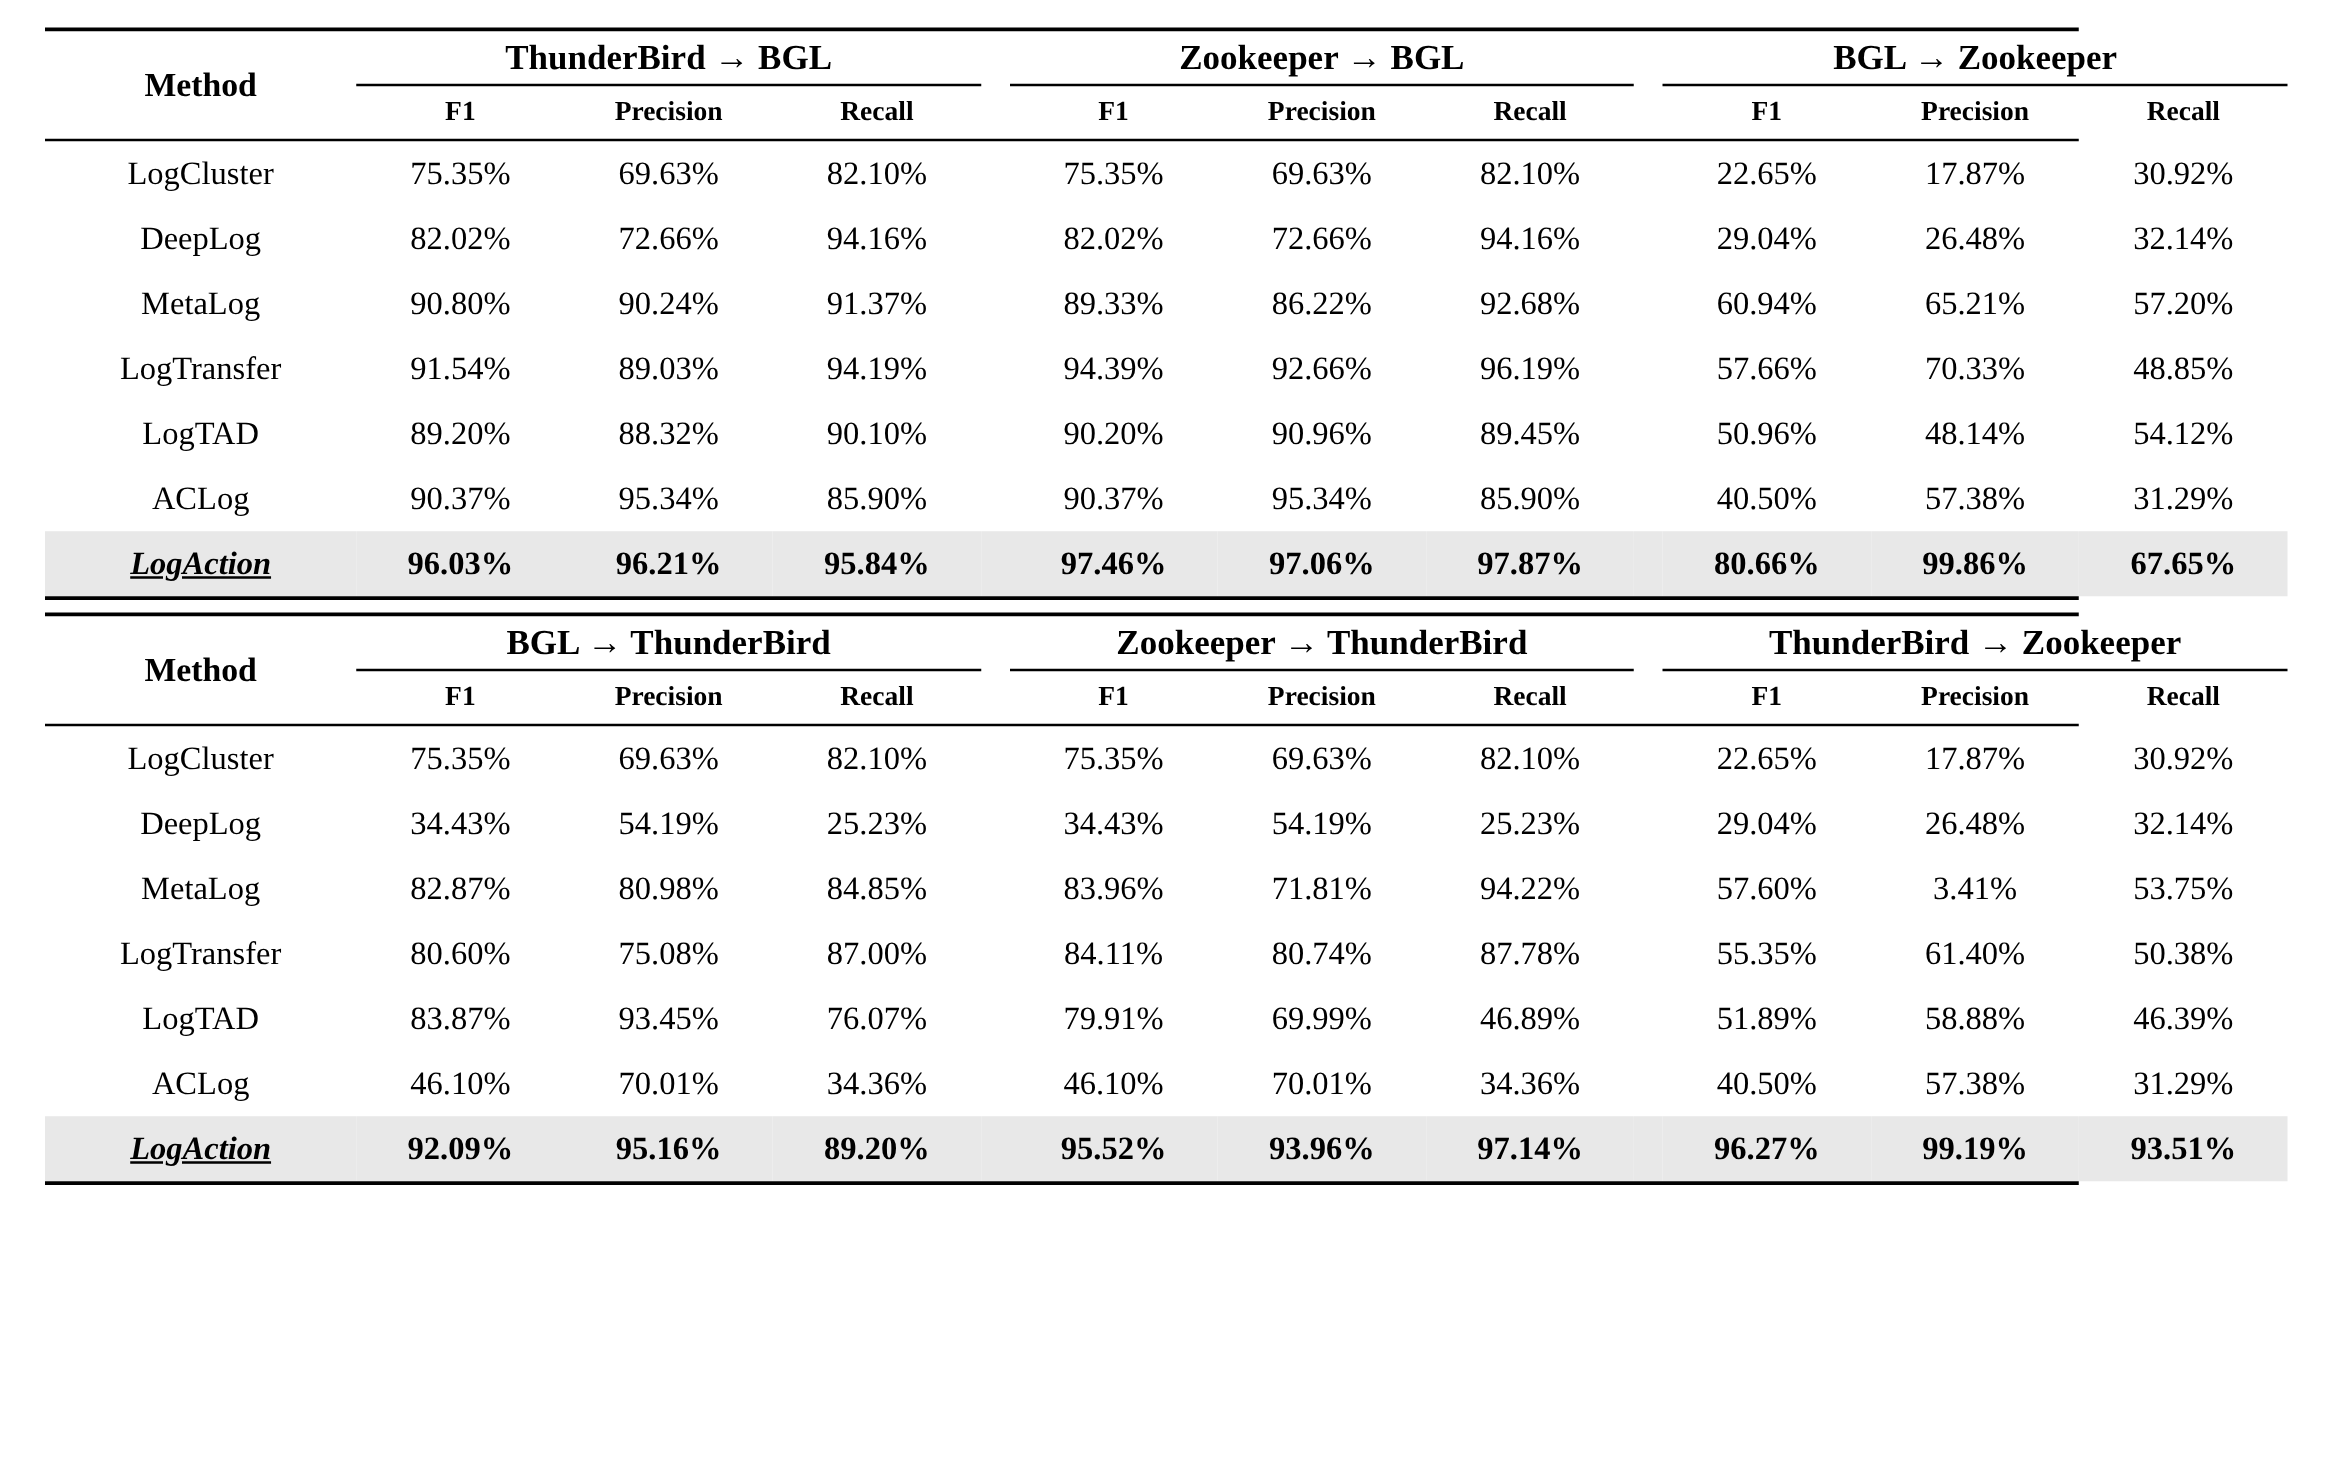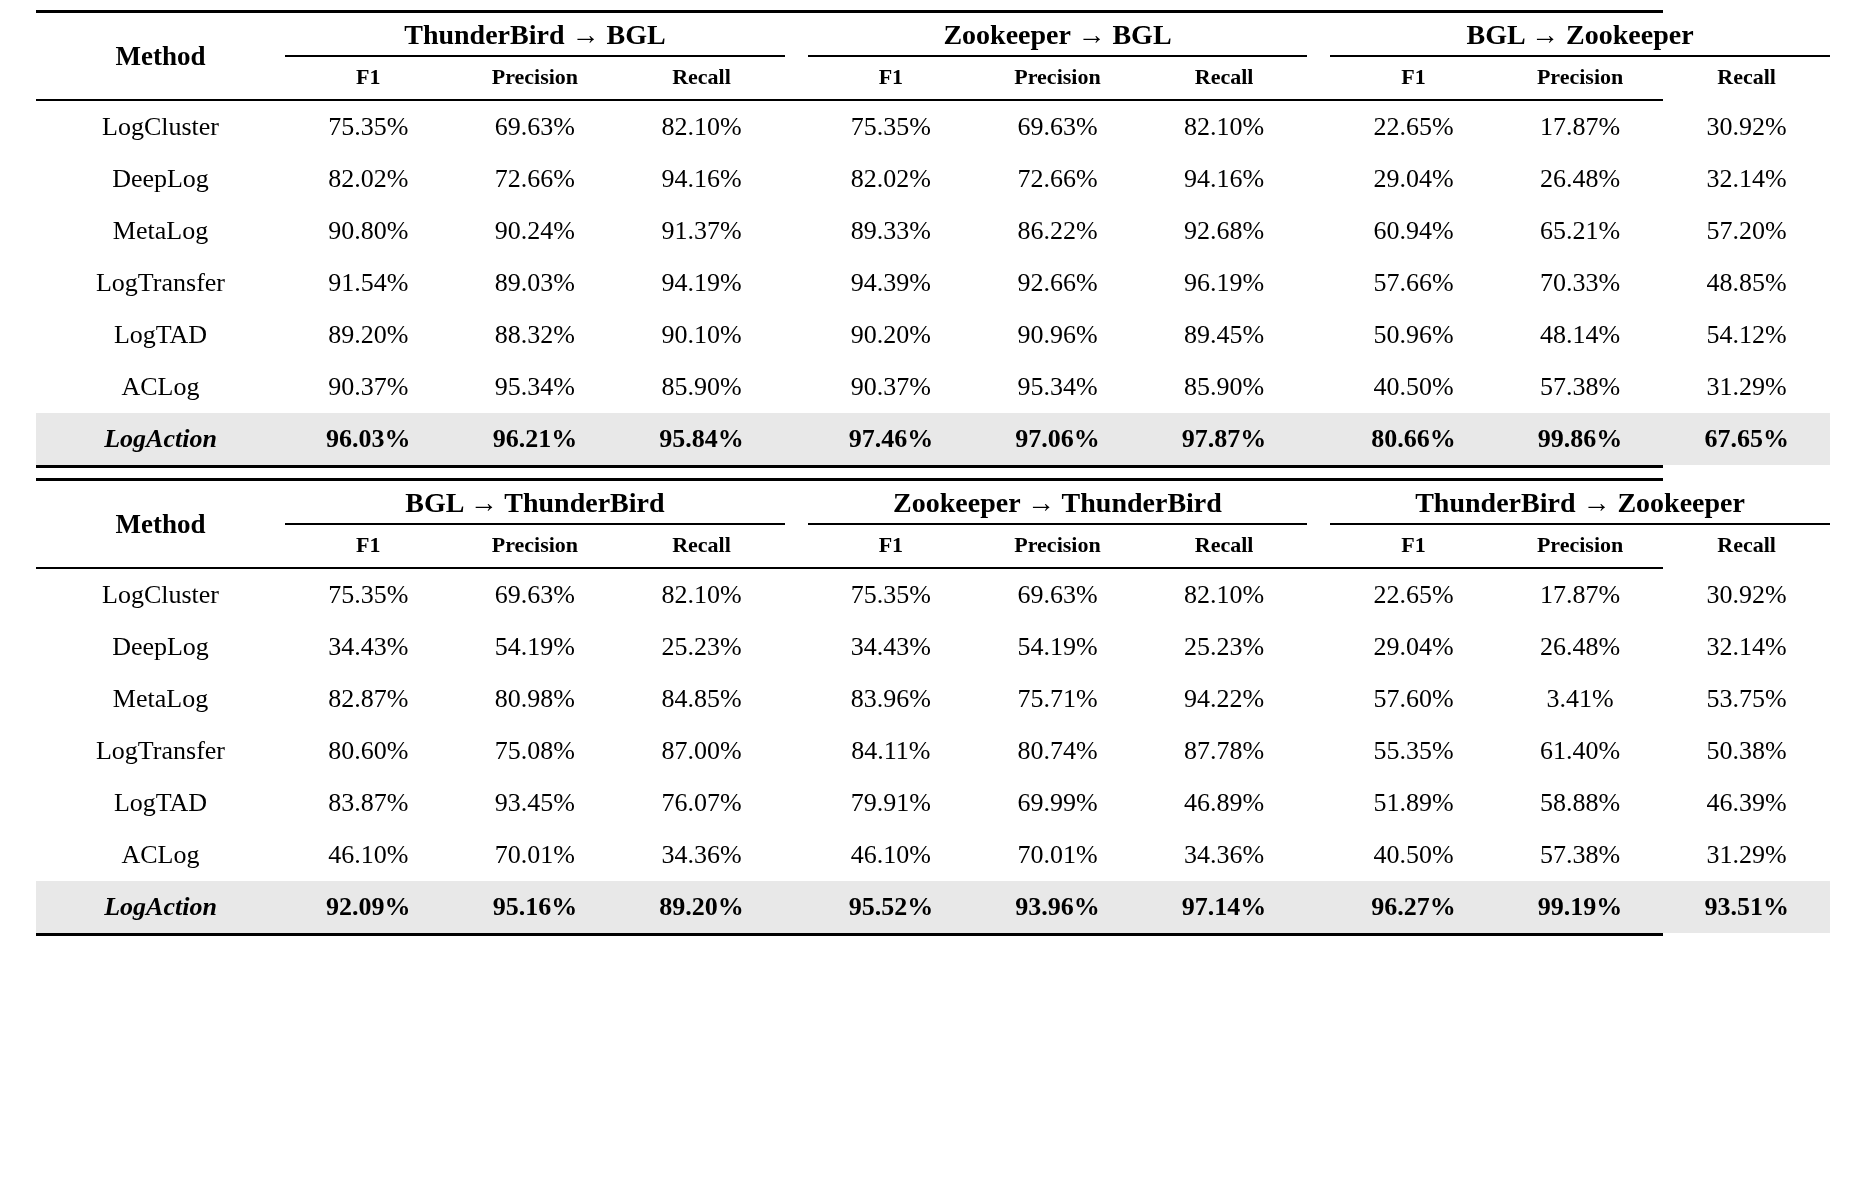--- a/index.html
+++ b/index.html
@@ -10,21 +10,21 @@
   body {
     width: 1866px;
     height: 1180px;
     font-family: "Liberation Serif", serif;
     color: #000000;
   }
   .sheet {
     width: 1866px;
     height: 1180px;
     box-sizing: border-box;
-    padding: 10px 36px 0 36px;
+    padding: 22px 36px 0 36px;
   }
   table.results {
     border-collapse: collapse;
     width: 100%;
     table-layout: fixed;
   }
   table.results td, table.results th {
     padding: 0;
     margin: 0;
   }
@@ -91,20 +91,21 @@
   }
   tr.highlight {
     background: #e8e8e8;
   }
   tr.highlight .cell {
     font-weight: bold;
   }
   tr.highlight .method-name {
     font-weight: bold;
     font-style: italic;
+    text-decoration: underline;
   }
   .gapcell { font-size: 0; line-height: 0; }
 </style>
 </head>
 <body>
 
 <div class="sheet">
 
   <table class="results">
     <colgroup>
@@ -357,21 +358,21 @@
         <td class="cell">32.14%</td>
       </tr>
 
       <tr>
         <td class="cell method-name">MetaLog</td>
         <td class="cell">82.87%</td>
         <td class="cell">80.98%</td>
         <td class="cell">84.85%</td>
         <td class="gapcell"></td>
         <td class="cell">83.96%</td>
-        <td class="cell">75.71%</td>
+        <td class="cell">71.81%</td>
         <td class="cell">94.22%</td>
         <td class="gapcell"></td>
         <td class="cell">57.60%</td>
         <td class="cell">3.41%</td>
         <td class="cell">53.75%</td>
       </tr>
 
       <tr>
         <td class="cell method-name">LogTransfer</td>
         <td class="cell">80.60%</td>

